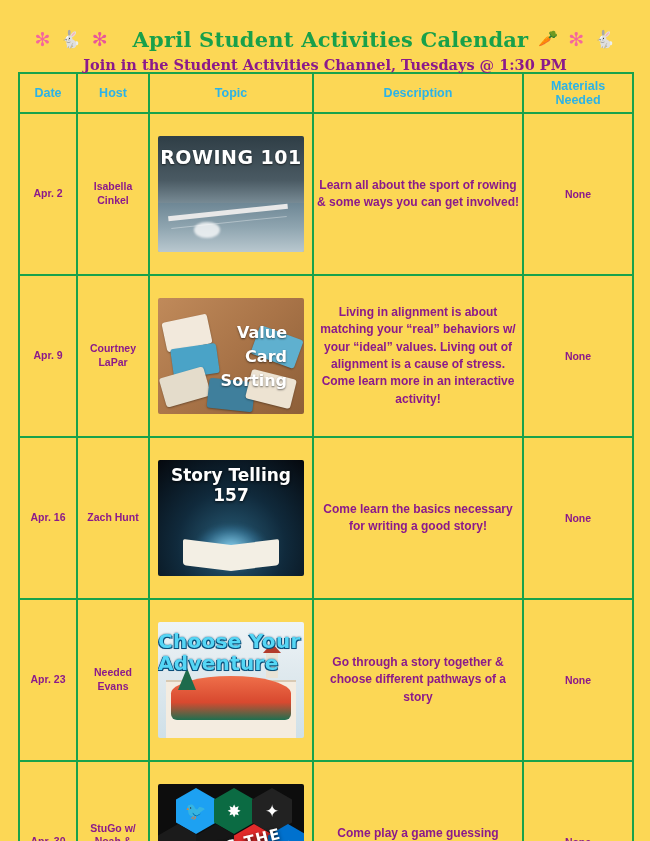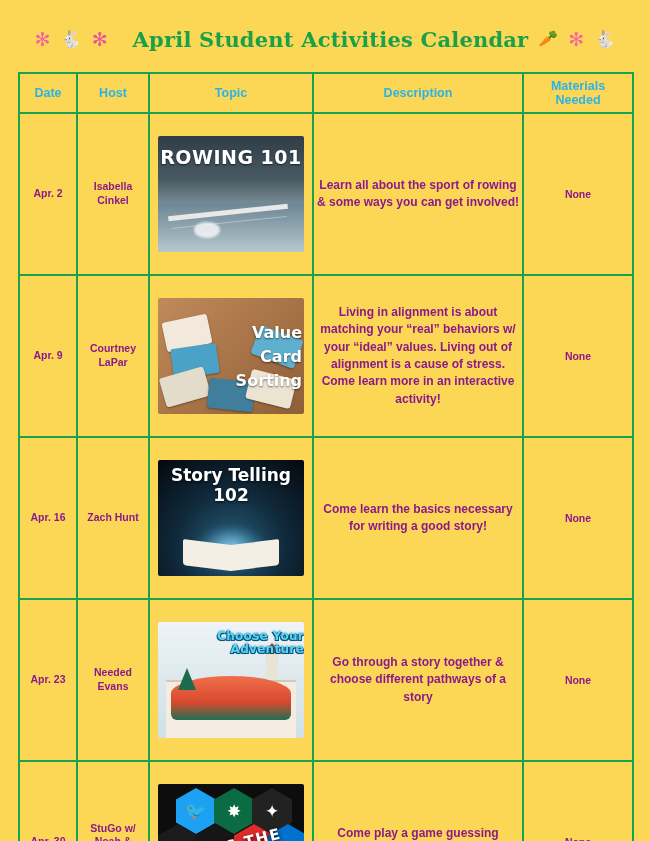--- a/index.html
+++ b/index.html
@@ -177,21 +177,21 @@
   .vc4 { background:#3f7f9c; left: 50px; top: 82px; transform: rotate(6deg); }
   .vc5 { background:#ede3d2; left: 90px; top: 76px; transform: rotate(14deg); }
   .vc6 { background:#5fb0cf; left: 96px; top: 34px; transform: rotate(20deg); }
   .value-text {
     position: absolute;
     inset: 0;
     display: flex;
     flex-direction: column;
     justify-content: center;
     align-items: flex-end;
-    padding-right: 2px;
+    padding-right: 17px;
     gap: 5px;
   }
   .value-text span {
     color: #ffffff;
     font-family: "DejaVu Sans", sans-serif;
     font-weight: bold;
     font-size: 16px;
     text-shadow: 0 1px 2px rgba(0,0,0,0.55);
   }
 
@@ -234,25 +234,25 @@
   .book .pg.l { left: 0;  transform: skewY(7deg);  border-radius: 2px 0 0 3px; }
   .book .pg.r { right: 0; transform: skewY(-7deg); border-radius: 0 2px 3px 0; }
 
   
   .thumb-adv {
     background: linear-gradient(180deg,#eef4f7 0%,#dfe9ee 45%,#cfe0e8 100%);
   }
   .adv-title {
     position: absolute;
     top: 8px; left: 0; right: 0;
-    text-align: right;
+    text-align: left;
     color: #55d6f5;
     font-family: "DejaVu Sans", sans-serif;
     font-weight: bold;
-    font-size: 12px;
+    font-size: 20px;
     line-height: 1.1;
     letter-spacing: 0.3px;
     text-shadow: 0 0 2px #0b4f7a, 1px 1px 0 #0b4f7a, -1px 1px 0 #0b4f7a;
   }
   .adv-book {
     position: absolute;
     left: 50%; bottom: 0;
     transform: translateX(-50%);
     width: 130px; height: 58px;
     background: #f4ece0;
@@ -330,20 +330,21 @@
   <div class="header">
     <div class="title-row">
       <span class="deco flower">✻</span>
       <span class="deco bunny">🐇</span>
       <span class="deco flower pink2">✻</span>
       <span class="main-title">April Student Activities Calendar</span>
       <span class="deco carrot">🥕</span>
       <span class="deco flower">✻</span>
       <span class="deco bunny">🐇</span>
     </div>
+    <div class="subtitle">Join in the Student Activities Channel, Tuesdays @ 1:30 PM</div>
   </div>
 
   <div class="cal-wrap">
     <table class="cal">
       <colgroup>
         <col class="col-date">
           <col class="col-host">
           <col class="col-topic">
           <col class="col-desc">
           <col class="col-mat">
@@ -409,21 +410,21 @@
 
         <tr>
           <td class="c-date">Apr. 16</td>
           <td class="c-host">
             <div>Zach Hunt</div>
           </td>
           <td class="c-topic">
             <div class="thumb thumb-story">
               <div class="story-title">
                 <div>Story Telling</div>
-                <div>102</div>
+                <div>157</div>
               </div>
               <div class="story-glow"></div>
               <div class="book">
                 <div class="pg l"></div>
                 <div class="pg r"></div>
               </div>
             </div>
           </td>
           <td class="c-desc">Come learn the basics necessary for writing a good story!</td>
           <td class="c-mat">None</td>

